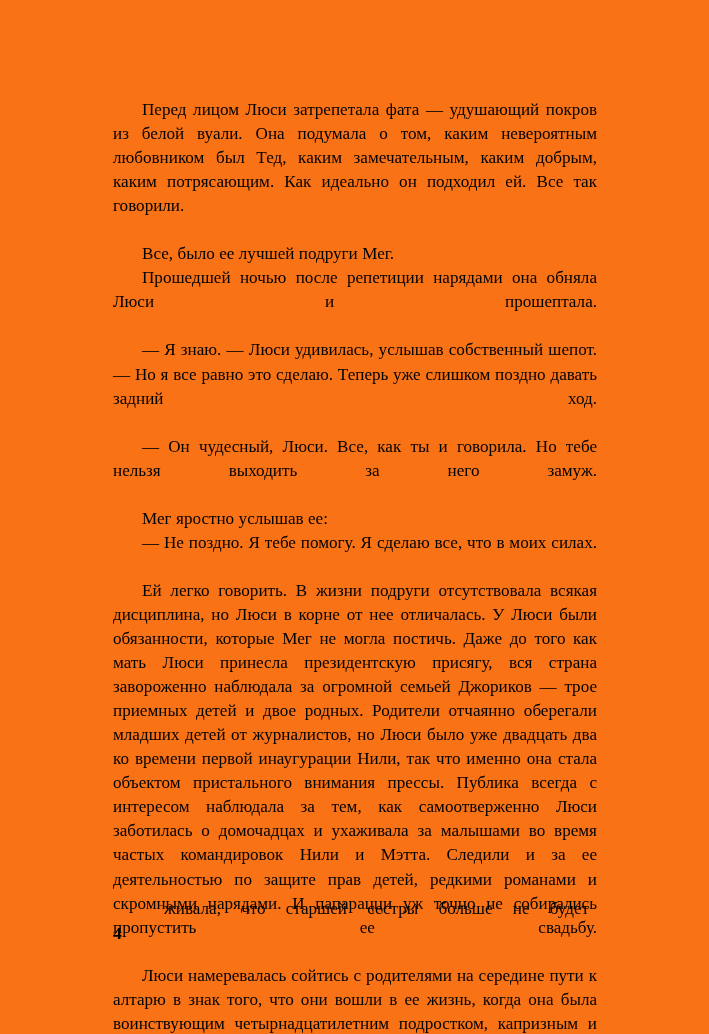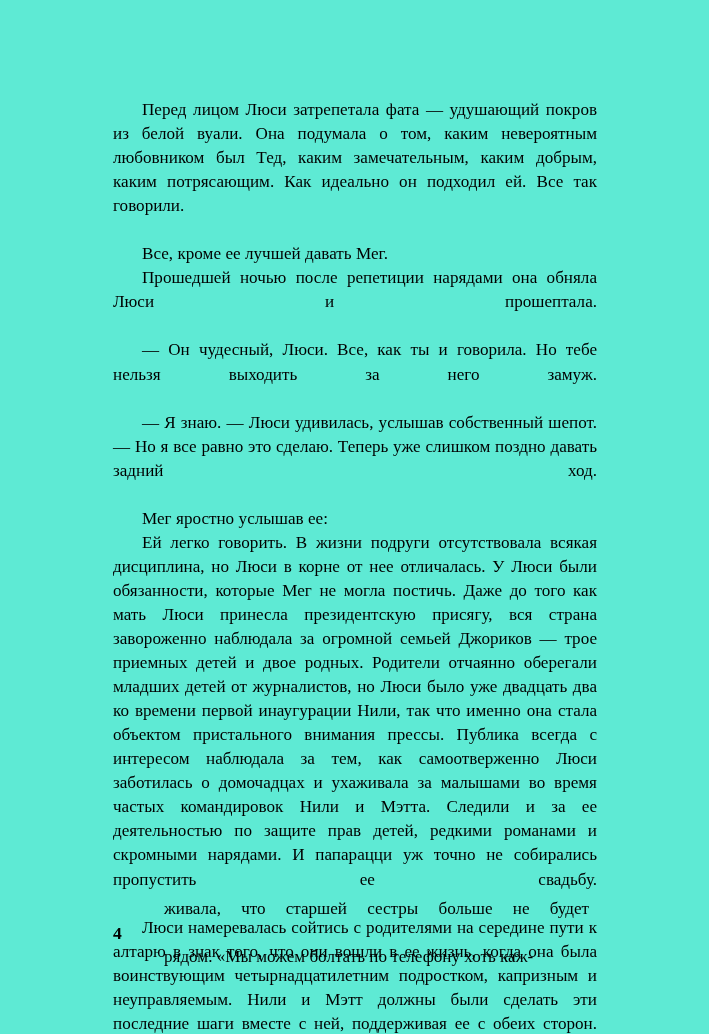--- a/index.html
+++ b/index.html
@@ -15,21 +15,21 @@
     overflow: hidden;
     font-family: "Liberation Serif", "DejaVu Serif", serif;
     color: #000000;
     -webkit-font-smoothing: antialiased;
   }
 
   
   .page-sheet {
     position: absolute;
     inset: 0;
-    background: #5eead4;
+    background: #f97316;
   }
 
   
   .text-column {
     position: absolute;
     left: 113px;
     top: 98px;
     width: 484px;
     font-size: 17.1px;
     line-height: 24.05px;
@@ -87,30 +87,30 @@
     letter-spacing: 0;
   }
 </style>
 </head>
 <body>
 
 <div class="page-sheet">
 
   <div class="text-column">
     <p class="para">Перед лицом Люси затрепетала фата — удушающий покров из белой вуали. Она подумала о том, каким невероятным любовником был Тед, каким замечательным, каким добрым, каким потрясающим. Как идеально он подходил ей. Все так говорили.</p>
-    <p class="para no-stretch">Все, кроме ее лучшей давать Мег.</p>
+    <p class="para no-stretch">Все, было ее лучшей подруги Мег.</p>
     <p class="para">Прошедшей ночью после репетиции нарядами она обняла Люси и прошептала.</p>
+    <p class="para dialogue">— Я знаю. — Люси удивилась, услышав собственный шепот. — Но я все равно это сделаю. Теперь уже слишком поздно давать задний ход.</p>
     <p class="para dialogue">— Он чудесный, Люси. Все, как ты и говорила. Но тебе нельзя выходить за него замуж.</p>
-    <p class="para dialogue">— Я знаю. — Люси удивилась, услышав собственный шепот. — Но я все равно это сделаю. Теперь уже слишком поздно давать задний ход.</p>
     <p class="para no-stretch">Мег яростно услышав ее:</p>
+    <p class="para dialogue">— Не поздно. Я тебе помогу. Я сделаю все, что в моих силах.</p>
     <p class="para">Ей легко говорить. В жизни подруги отсутствовала всякая дисциплина, но Люси в корне от нее отличалась. У Люси были обязанности, которые Мег не могла постичь. Даже до того как мать Люси принесла президентскую присягу, вся страна завороженно наблюдала за огромной семьей Джориков — трое приемных детей и двое родных. Родители отчаянно оберегали младших детей от журналистов, но Люси было уже двадцать два ко времени первой инаугурации Нили, так что именно она стала объектом пристального внимания прессы. Публика всегда с интересом наблюдала за тем, как самоотверженно Люси заботилась о домочадцах и ухаживала за малышами во время частых командировок Нили и Мэтта. Следили и за ее деятельностью по защите прав детей, редкими романами и скромными нарядами. И папарацци уж точно не собирались пропустить ее свадьбу.</p>
     <p class="para">Люси намеревалась сойтись с родителями на середине пути к алтарю в знак того, что они вошли в ее жизнь, когда она была воинствующим четырнадцатилетним подростком, капризным и неуправляемым. Нили и Мэтт должны были сделать эти последние шаги вместе с ней, поддерживая ее с обеих сторон.</p>
 
   </div>
 
   <div class="tail-block">
     <p class="tail-line">живала, что старшей сестры больше не будет</p>
-    <p class="tail-line no-stretch">рядом. «Мы можем болтать по телефону хоть каж-</p>
   </div>
 
   <div class="folio">4</div>
 
 </div>
 
 </body></html>

